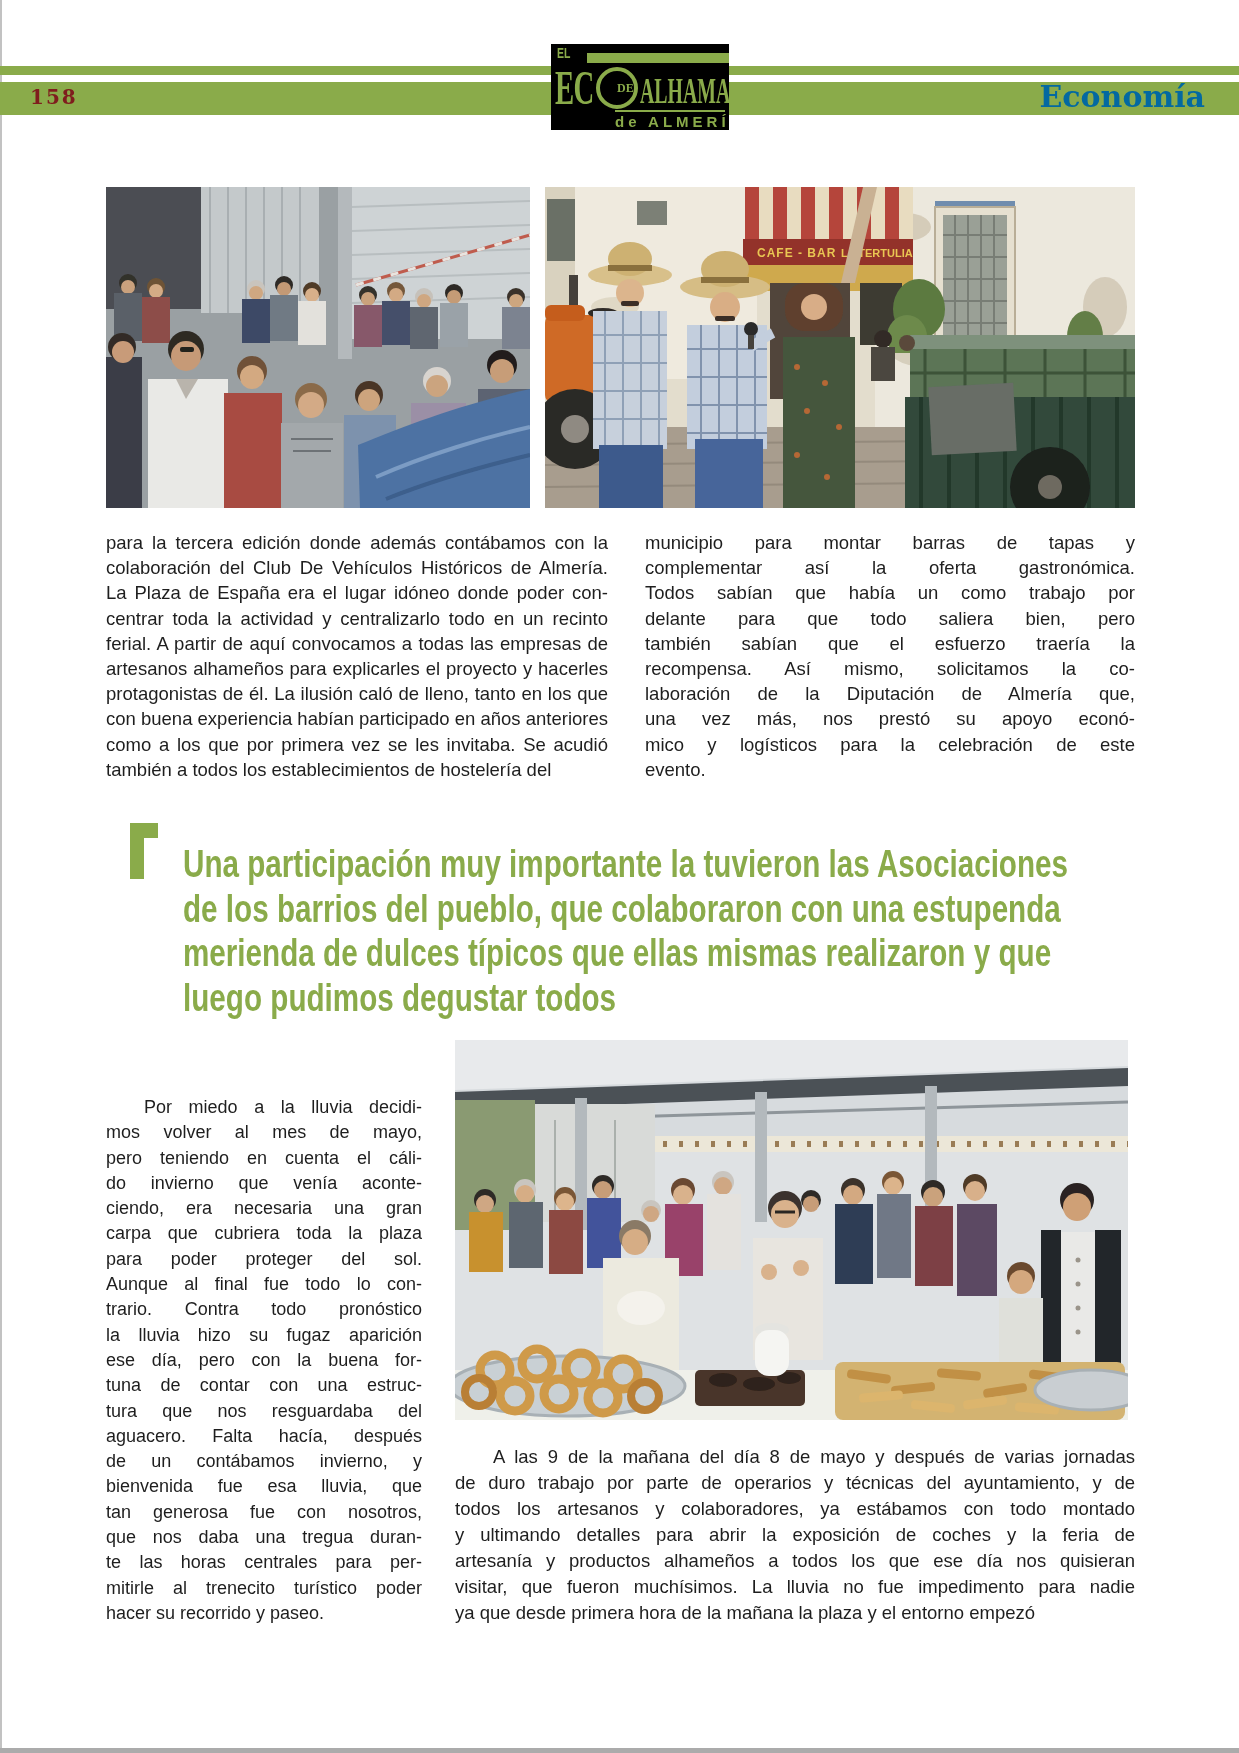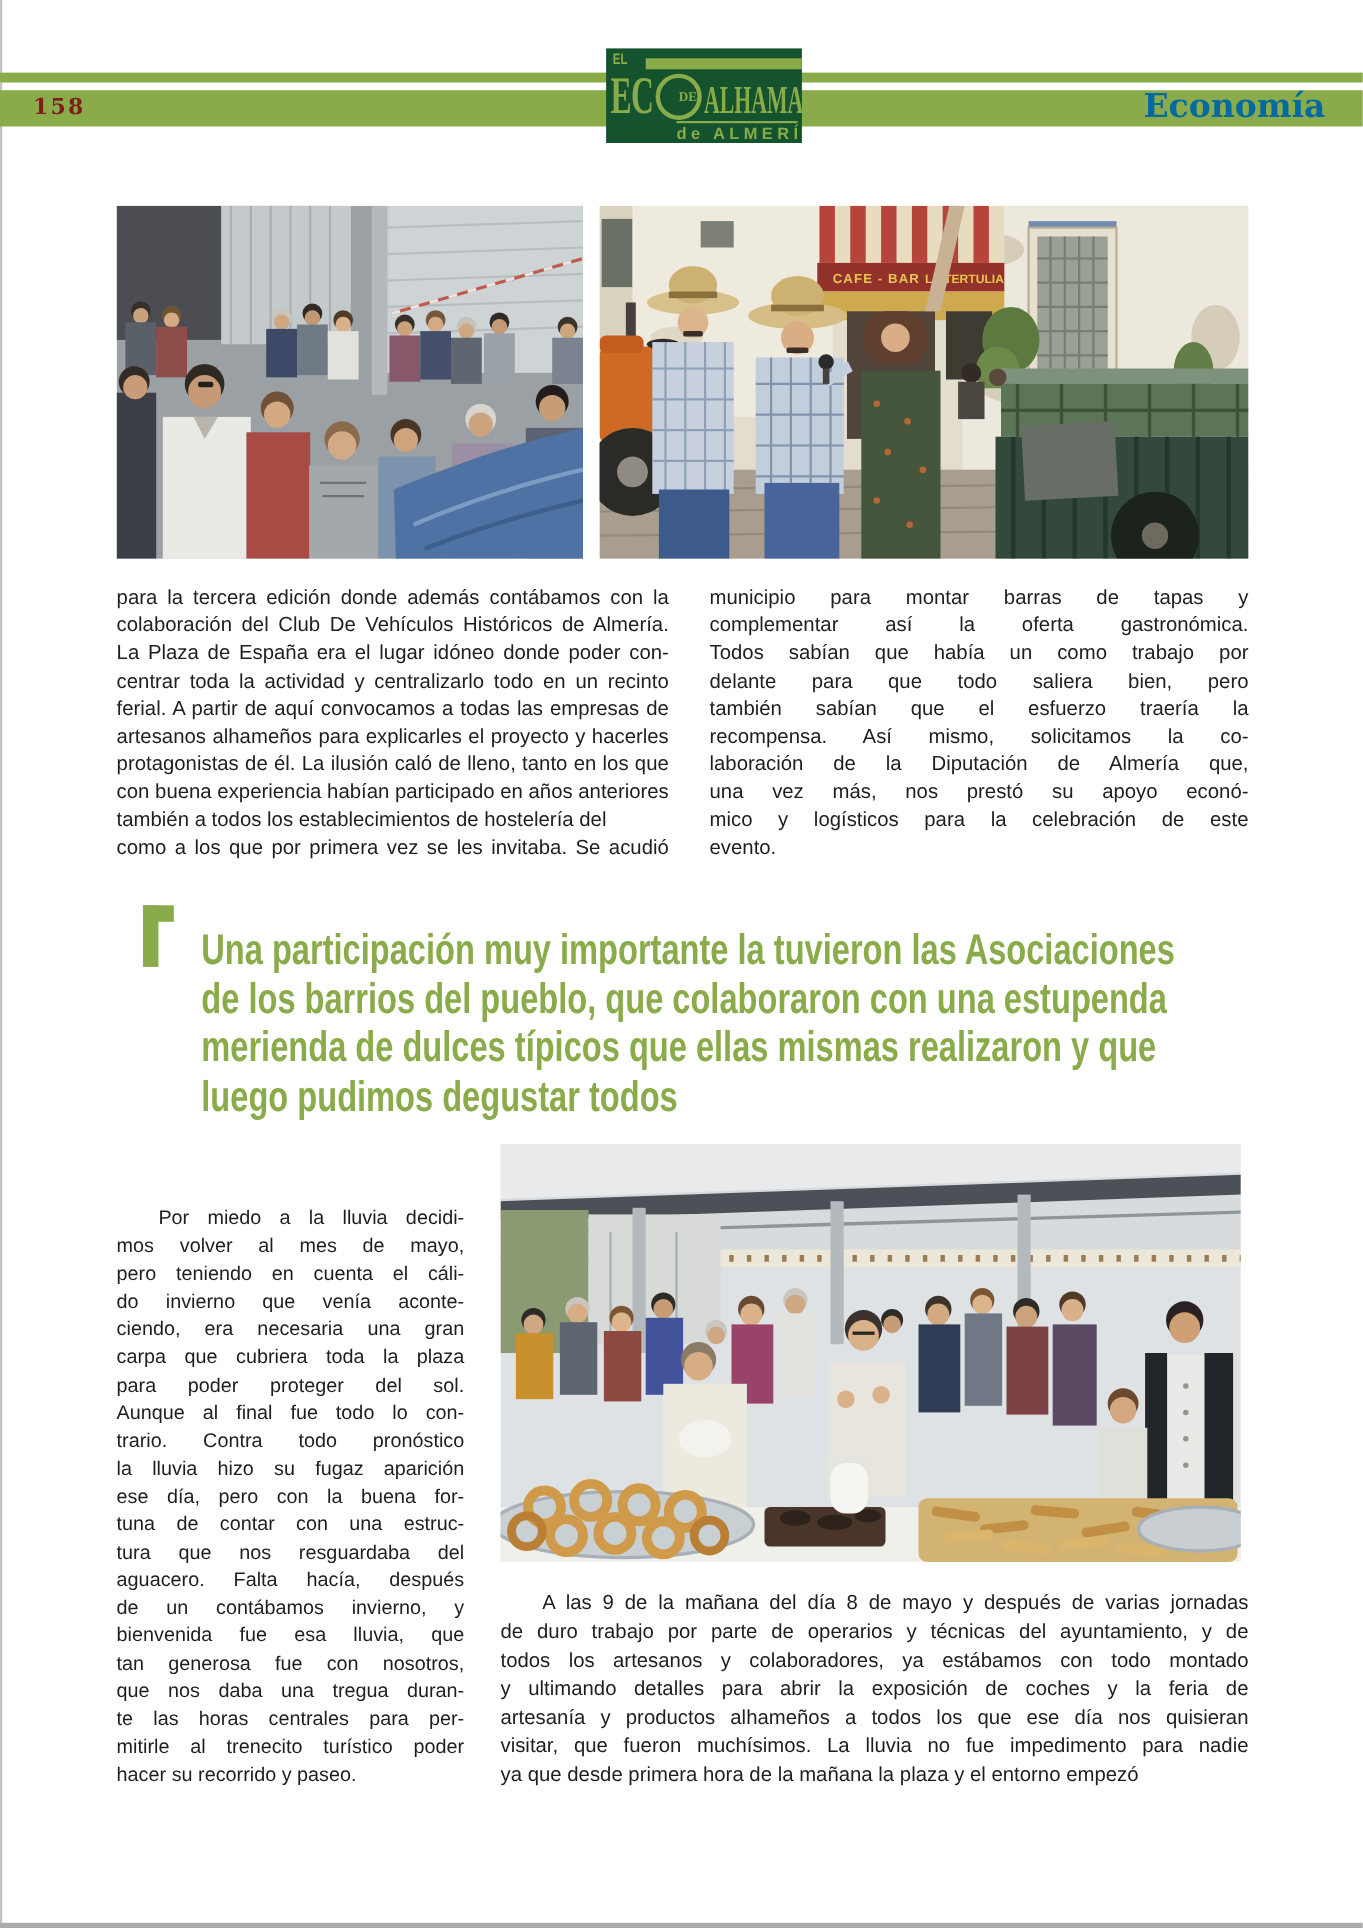--- a/index.html
+++ b/index.html
@@ -9,21 +9,21 @@
   .edge-left{position:absolute;left:0;top:0;width:2px;height:1753px;background:#c2c2c2;}
   .edge-bottom{position:absolute;left:0;top:1748px;width:1239px;height:5px;background:#ababab;}
 
   
   .hdr-thin{position:absolute;left:0;top:66px;width:1239px;height:9px;background:var(--green);}
   .hdr-band{position:absolute;left:0;top:82px;width:1239px;height:33px;background:var(--green);}
   .hdr-num{position:absolute;left:30px;top:80px;height:33px;line-height:34px;
            font-family:"DejaVu Serif",serif;font-weight:bold;font-size:20px;letter-spacing:2px;color:#7f1d1d;}
   .hdr-sec{position:absolute;right:34px;top:80px;height:33px;line-height:34px;
            font-family:"DejaVu Serif",serif;font-weight:bold;font-size:30px;color:#0369a1;}
-  .logo{position:absolute;left:551px;top:44px;width:178px;height:86px;background:#14532d;overflow:hidden;}
+  .logo{position:absolute;left:551px;top:44px;width:178px;height:86px;background:#000000;overflow:hidden;}
   .logo-el{position:absolute;left:6px;top:1px;font-size:14px;font-weight:bold;color:var(--green);
            transform:scaleX(.75);transform-origin:0 0;}
   .logo-topbar{position:absolute;left:36px;top:9px;right:0;height:10px;background:var(--green);}
   .logo-row{position:absolute;left:4px;top:18px;height:48px;display:flex;align-items:flex-end;}
   .logo-ec{font-family:"Liberation Serif",serif;font-weight:bold;font-size:48px;line-height:44px;
            color:var(--green);transform:scaleX(.60);transform-origin:0 100%;margin-right:-24px;letter-spacing:-1px;}
   .logo-o{width:34px;height:34px;border:4px solid var(--green);border-radius:50%;margin-bottom:1px;
           display:flex;align-items:center;justify-content:flex-end;}
   .logo-o span{font-family:"Liberation Serif",serif;font-weight:bold;font-size:12px;color:var(--green);}
   .logo-alhama{font-family:"Liberation Serif",serif;font-weight:bold;font-size:36px;line-height:38px;
@@ -343,22 +343,22 @@
 
   <div class="tcol col-a">
       <div class="tline">para la tercera edición donde además contábamos con la</div>
       <div class="tline">colaboración del Club De Vehículos Históricos de Almería.</div>
       <div class="tline">La Plaza de España era el lugar idóneo donde poder con-</div>
       <div class="tline">centrar toda la actividad y centralizarlo todo en un recinto</div>
       <div class="tline">ferial. A partir de aquí convocamos a todas las empresas de</div>
       <div class="tline">artesanos alhameños para explicarles el proyecto y hacerles</div>
       <div class="tline">protagonistas de él. La ilusión caló de lleno, tanto en los que</div>
       <div class="tline">con buena experiencia habían participado en años anteriores</div>
+      <div class="tline">como a los que por primera vez se les invitaba. Se acudió</div>
       <div class="tline last">también a todos los establecimientos de hostelería del</div>
-      <div class="tline">como a los que por primera vez se les invitaba. Se acudió</div>
     </div>
   <div class="tcol col-b">
       <div class="tline">municipio para montar barras de tapas y</div>
       <div class="tline">complementar así la oferta gastronómica.</div>
       <div class="tline">Todos sabían que había un como trabajo por</div>
       <div class="tline">delante para que todo saliera bien, pero</div>
       <div class="tline">también sabían que el esfuerzo traería la</div>
       <div class="tline">recompensa. Así mismo, solicitamos la co-</div>
       <div class="tline">laboración de la Diputación de Almería que,</div>
       <div class="tline">una vez más, nos prestó su apoyo econó-</div>

